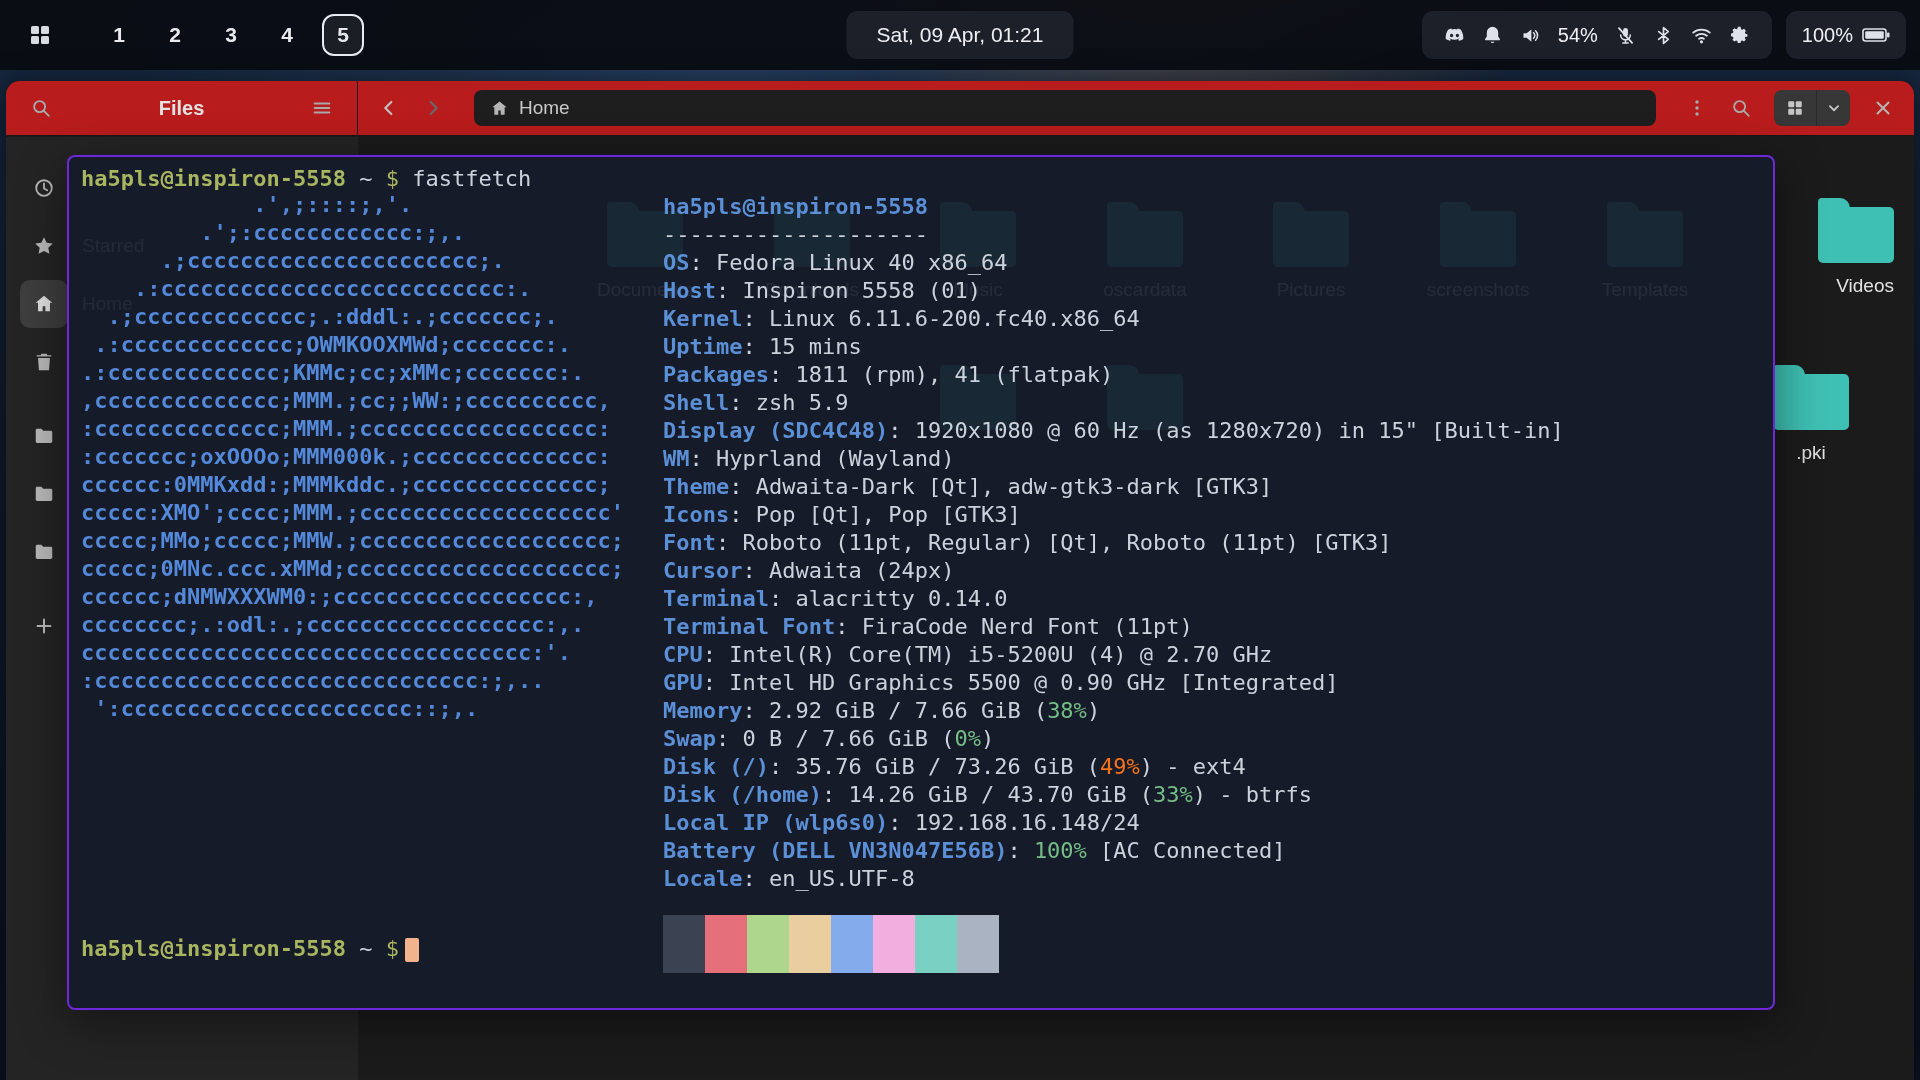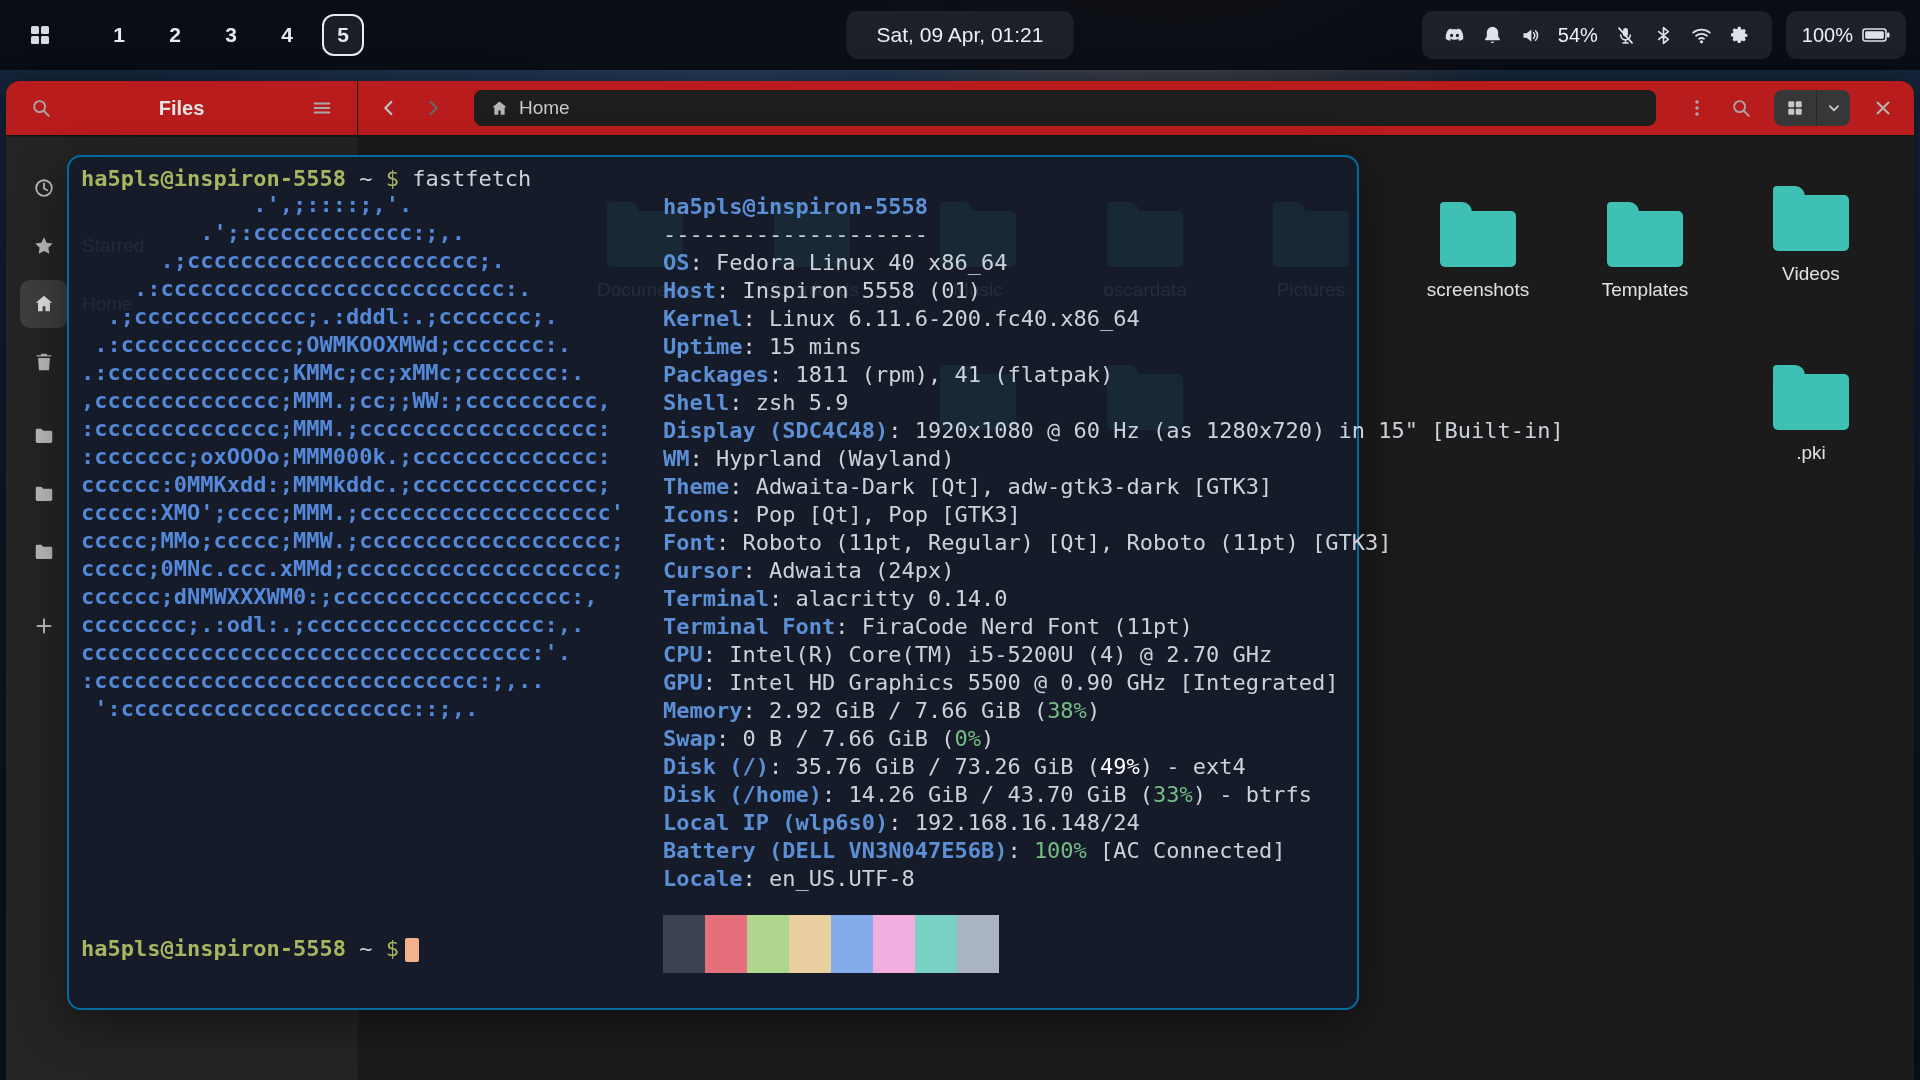--- a/index.html
+++ b/index.html
@@ -50,31 +50,31 @@
   .sib{width:48px;height:48px;border-radius:10px;display:flex;align-items:center;justify-content:center;color:#b9b9b9;flex:none}
   .sib svg{width:22px;height:22px}
   .sib.active{background:#3e3e3e;color:#e0e0e0}
   .slabel{font-size:19px;color:#c6c6c6}
   .folder-item{position:absolute;width:166px;display:flex;flex-direction:column;align-items:center;gap:12px}
   .ficon{width:76px;height:56px;background:#3fc0b4;border-radius:5px;position:relative;margin-top:10px}
   .ficon::before{content:"";position:absolute;top:-9px;left:0;width:32px;height:13px;background:#3fc0b4;border-radius:4px 10px 0 0}
   .flabel{font-size:19px;color:#e2e2e2;white-space:nowrap}
 
   
-  .terminal{position:absolute;left:67px;top:155px;width:1292px;height:855px;background:rgba(22,27,42,.92);border:2px solid #0369a1;border-radius:14px;font-family:"DejaVu Sans Mono",monospace;font-size:22px;line-height:28px;box-shadow:0 12px 50px rgba(0,0,0,.45)}
+  .terminal{position:absolute;left:67px;top:155px;width:1708px;height:855px;background:rgba(22,27,42,.92);border:2px solid #6d28d9;border-radius:8px;font-family:"DejaVu Sans Mono",monospace;font-size:22px;line-height:28px;box-shadow:0 12px 50px rgba(0,0,0,.45)}
   .tline{position:absolute;left:12px;white-space:pre}
   .tline.top{top:8px}
   .tline.bottom{top:778px}
   .ascii{position:absolute;left:12px;top:34px;color:#5488d8;font-weight:bold;white-space:pre;font-family:inherit;font-size:22px;line-height:28px}
   .info{position:absolute;left:594px;top:36px;white-space:pre}
   .iline{height:28px}
   .c-key{color:#5b8fd6;font-weight:bold}
   .c-text{color:#ccd2dc}
   .c-green{color:#74bd86}
-  .c-yellow{color:#ffffff}
+  .c-yellow{color:#f97316}
   .c-puser{color:#a9b660;font-weight:bold}
   .c-ppath{color:#ccd2dc}
   .c-pdollar{color:#a9b660}
   .cursor{display:inline-block;width:14px;height:24px;background:#f2b28e;border-radius:2px;vertical-align:middle;margin-left:6px}
   .palette{position:absolute;left:594px;top:758px;display:flex}
   .pblock{width:42px;height:58px}
 </style>
 </head>
 <body>
 
@@ -310,21 +310,21 @@
         <div class="flabel">Pictures</div>
       </div>
       <div class="folder-item" style="left: 1389px; top: 64px;">
         <div class="ficon"></div>
         <div class="flabel">screenshots</div>
       </div>
       <div class="folder-item" style="left: 1556px; top: 64px;">
         <div class="ficon"></div>
         <div class="flabel">Templates</div>
       </div>
-      <div class="folder-item" style="left: 1722px; top: 48px;">
+      <div class="folder-item" style="left: 1722px; top: 60px; align-items: flex-end;">
         <div class="ficon"></div>
         <div class="flabel">Videos</div>
       </div>
       <div class="folder-item" style="left: 889px; top: 227px;">
         <div class="ficon"></div>
         <div class="flabel"></div>
       </div>
       <div class="folder-item" style="left: 1056px; top: 227px;">
         <div class="ficon"></div>
         <div class="flabel"></div>

